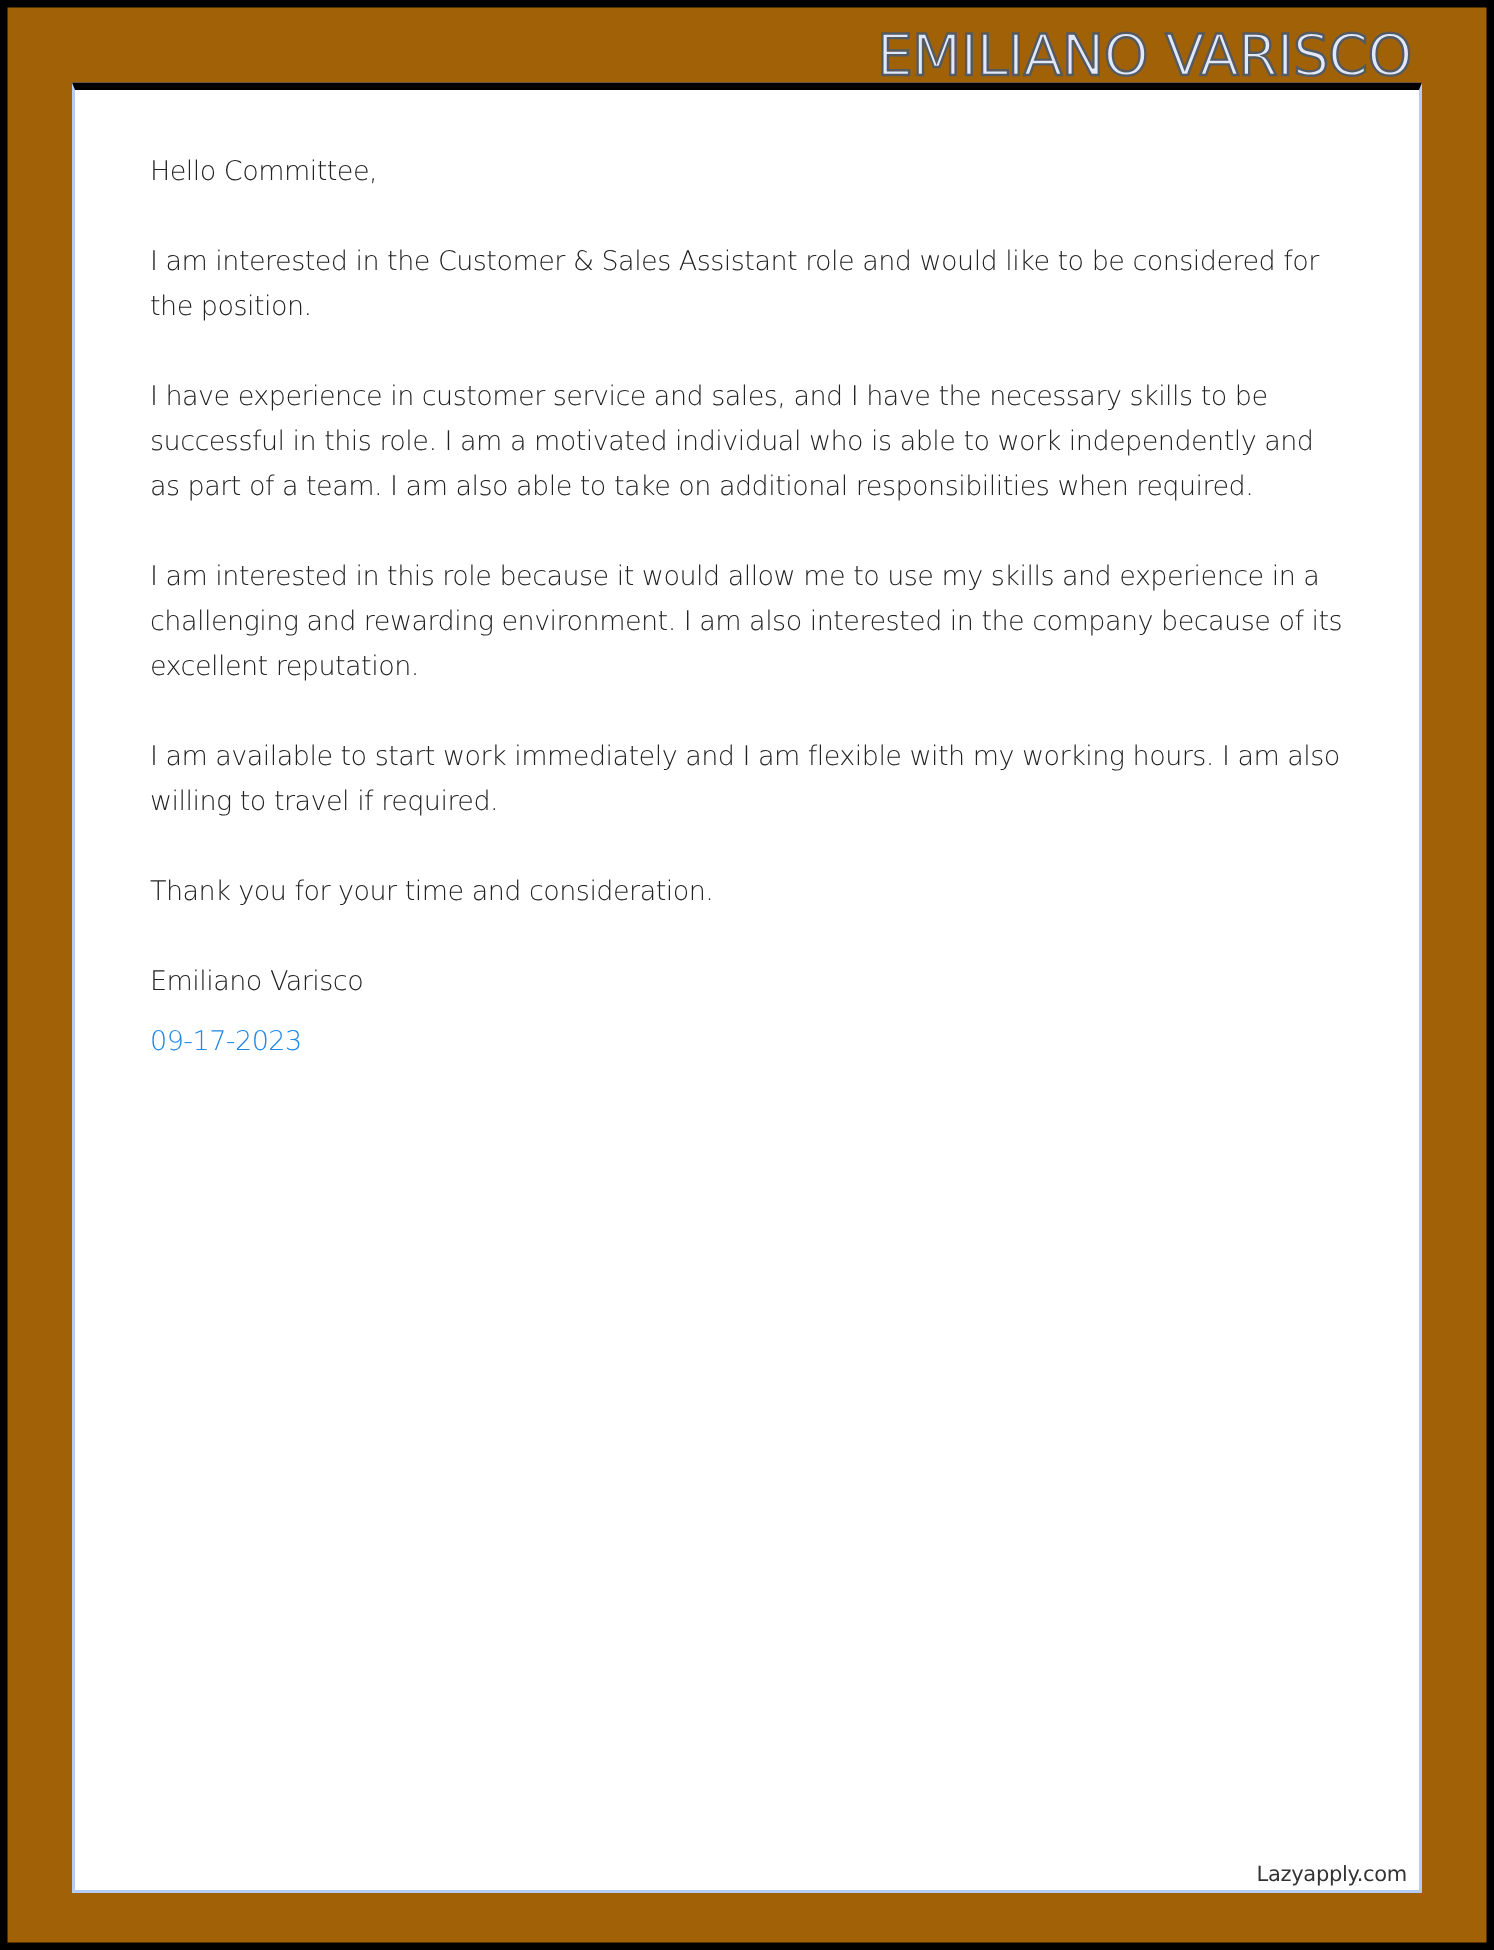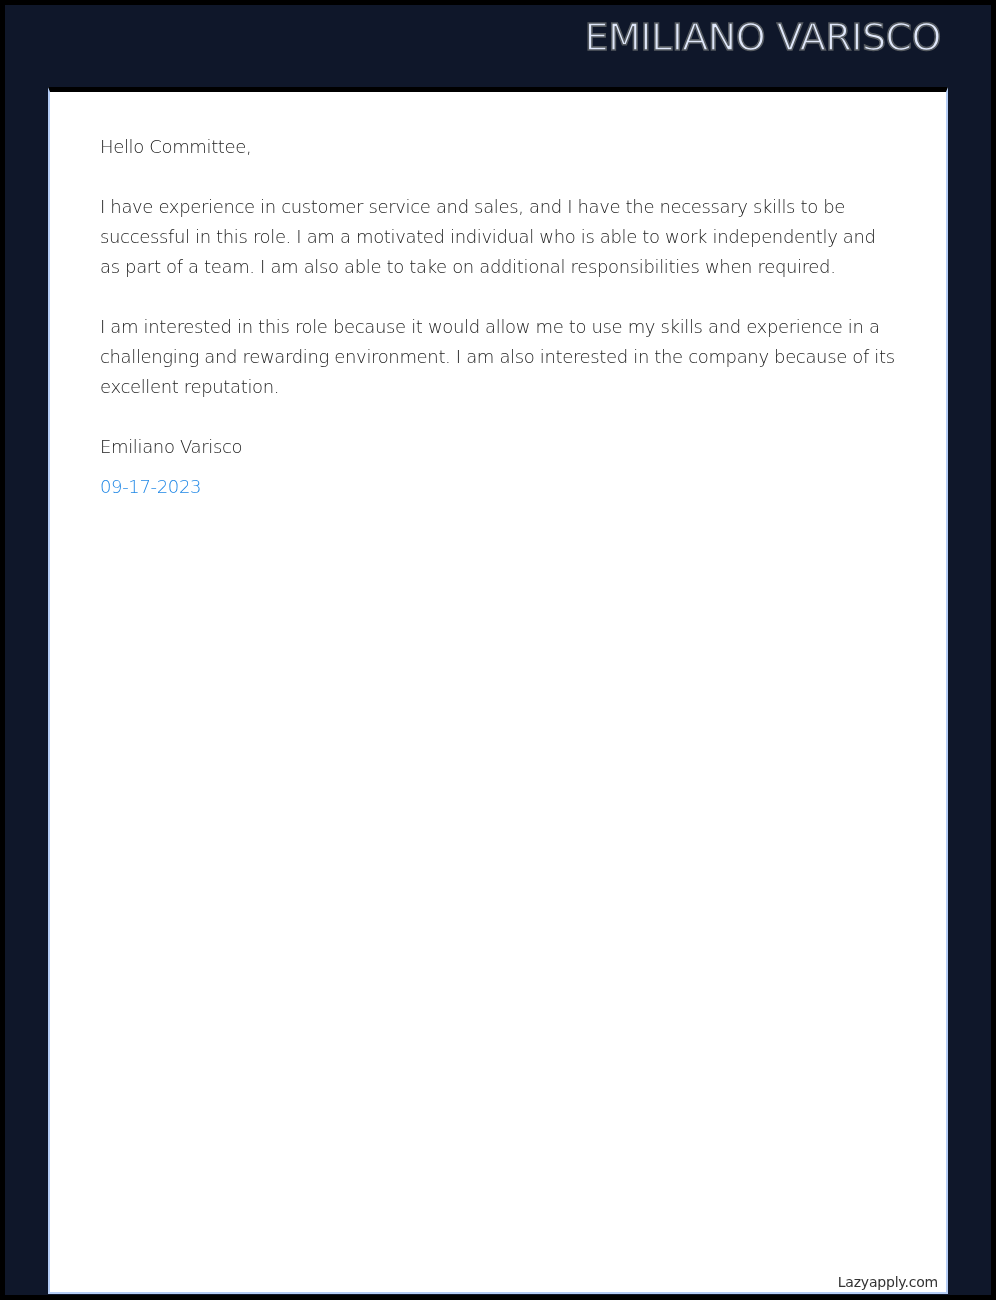--- a/index.html
+++ b/index.html
@@ -5,21 +5,21 @@
     * { margin: 0; padding: 0; box-sizing: border-box; }
     html, body { width: 996px; height: 1300px; overflow: hidden; }
     body {
       background: #000;
       font-family: "DejaVu Sans", sans-serif;
     }
     .frame {
       position: absolute;
       left: 5px; top: 5px;
       width: 986px; height: 1290px;
-      background: #0f172a;
+      background: #a16207;
     }
     .title {
       position: absolute;
       right: 50px;
       top: 10px;
       font-family: "DejaVu Sans", sans-serif;
       font-size: 38px;
       font-weight: 400;
       letter-spacing: -0.5px;
       color: #e0e8fb;
@@ -31,21 +31,20 @@
       position: absolute;
       left: 43px;
       top: 50px;
       width: 900px;
       height: 1207px;
       background: #ffffff;
       border-top: 5px solid #000000;
       border-left: 2px solid #b5cdf5;
       border-right: 2px solid #b5cdf5;
       border-bottom: 2px solid #b5cdf5;
-      margin-top: 32px;
     }
     .letter {
       position: absolute;
       left: 50px;
       top: 40px;
       width: 800px;
       font-family: "DejaVu Sans", sans-serif;
       font-size: 18px;
       font-weight: 300;
       line-height: 30px;
@@ -67,20 +66,23 @@
   </style>
 </head>
 <body>
 
 <div class="frame">
   <div class="title">EMILIANO VARISCO</div>
 
   <div class="page">
     <div class="letter">
       <p>Hello Committee,</p>
+      <p>I am interested in the Customer &amp; Sales Assistant role and would like to be considered for the position.</p>
       <p>I have experience in customer service and sales, and I have the necessary skills to be successful in this role. I am a motivated individual who is able to work independently and as part of a team. I am also able to take on additional responsibilities when required.</p>
       <p>I am interested in this role because it would allow me to use my skills and experience in a challenging and rewarding environment. I am also interested in the company because of its excellent reputation.</p>
+      <p>I am available to start work immediately and I am flexible with my working hours. I am also willing to travel if required.</p>
+      <p>Thank you for your time and consideration.</p>
       <p class="signame">Emiliano Varisco</p>
       <p class="date">09-17-2023</p>
     </div>
     <div class="footer-brand">Lazyapply.com</div>
   </div>
 </div>
 
 </body></html>

